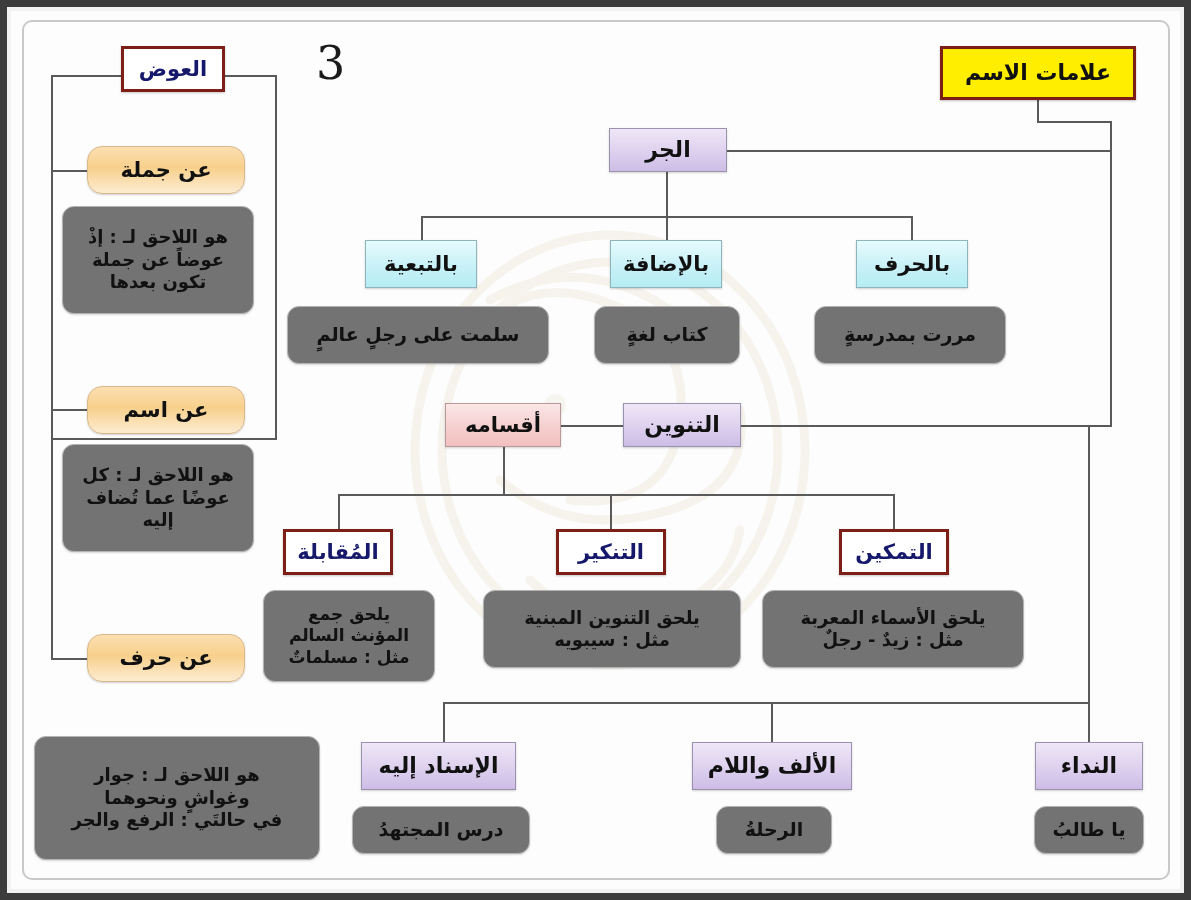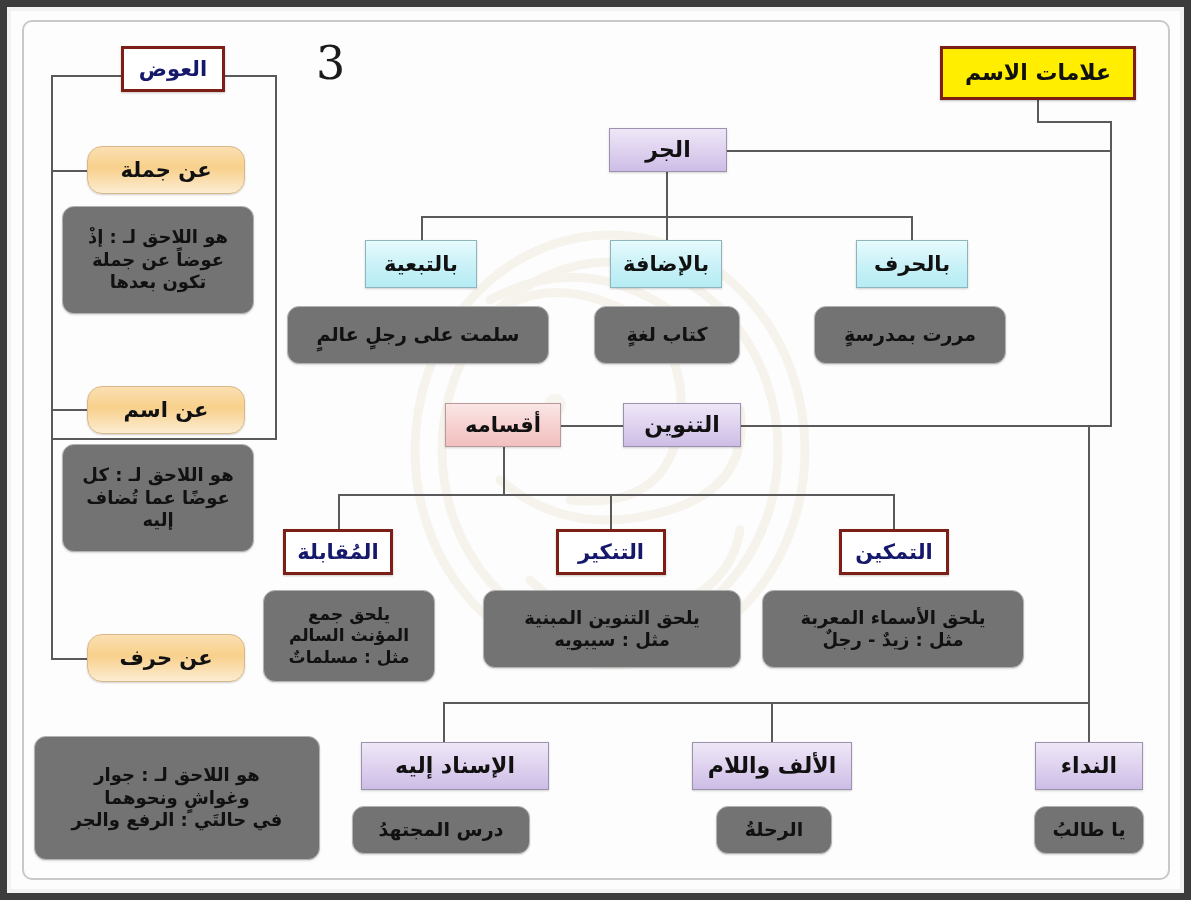--- a/index.html
+++ b/index.html
@@ -241,21 +241,21 @@
   <div class="node n-redbox" style="left:839px; top:529px; width:110px; height:46px;">التمكين</div>
 
   <div class="node n-note tiny" style="left:263px; top:590px; width:172px; height:92px;">يلحق جمع
 المؤنث السالم
 مثل : مسلماتٌ</div>
   <div class="node n-note small" style="left:483px; top:590px; width:258px; height:78px;">يلحق التنوين المبنية
 مثل : سيبويه</div>
   <div class="node n-note small" style="left:762px; top:590px; width:262px; height:78px;">يلحق الأسماء المعربة
 مثل : زيدٌ - رجلٌ</div>
 
-  <div class="node n-lav" style="left:361px; top:742px; width:188px; height:48px;">الإسناد إليه</div>
+  <div class="node n-lav" style="left:361px; top:742px; width:155px; height:48px;">الإسناد إليه</div>
   <div class="node n-lav" style="left:692px; top:742px; width:160px; height:48px;">الألف واللام</div>
   <div class="node n-lav" style="left:1035px; top:742px; width:108px; height:48px;">النداء</div>
 
   <div class="node n-note" style="left:352px; top:806px; width:178px; height:48px;">درس المجتهدُ</div>
   <div class="node n-note" style="left:716px; top:806px; width:116px; height:48px;">الرحلةُ</div>
   <div class="node n-note" style="left:1034px; top:806px; width:110px; height:48px;">يا طالبُ</div>
 
   <div class="node n-redbox" style="left:121px; top:46px; width:104px; height:46px;">العوض</div>
 
   <div class="node n-orange" style="left:87px; top:146px; width:158px; height:48px;">عن جملة</div>

